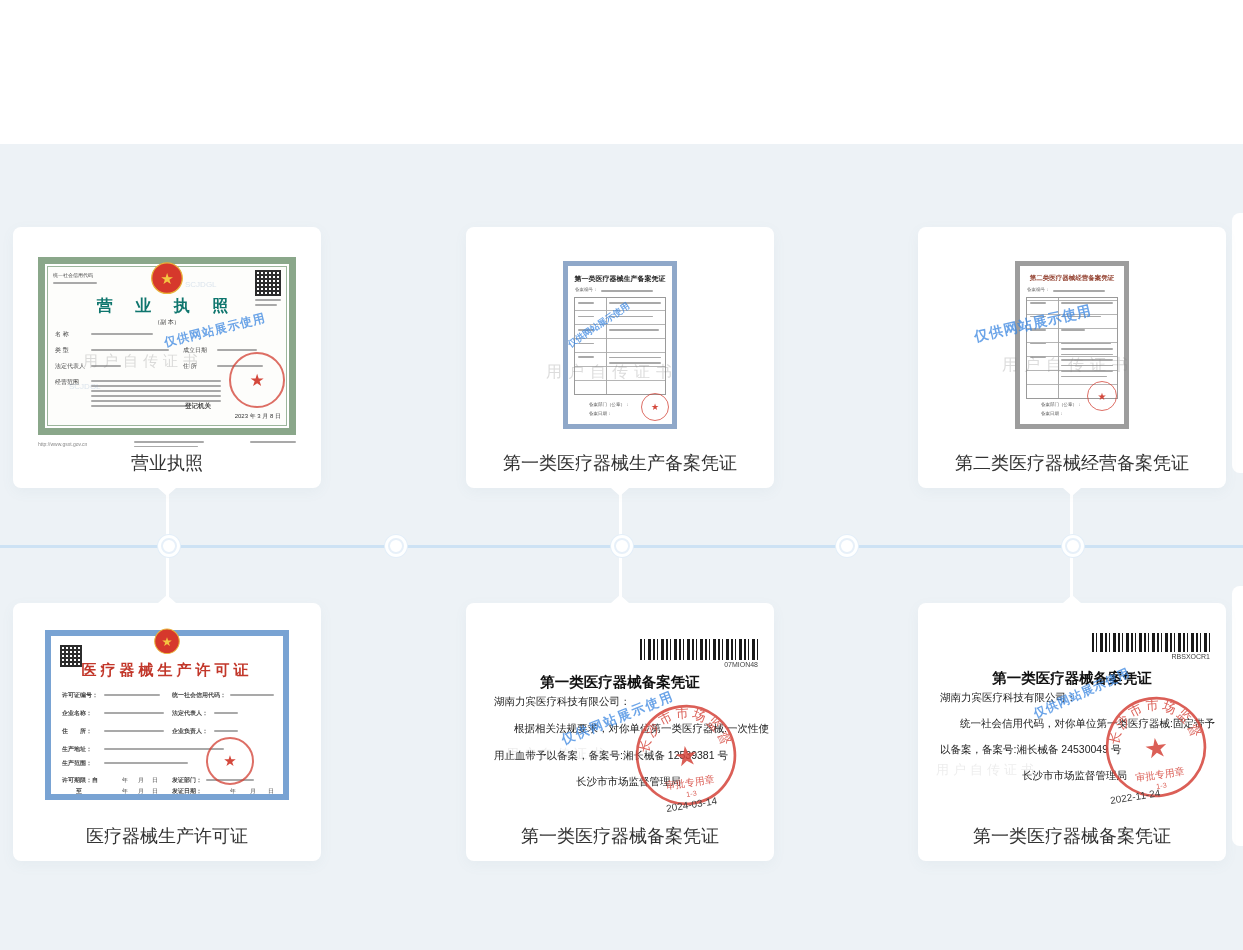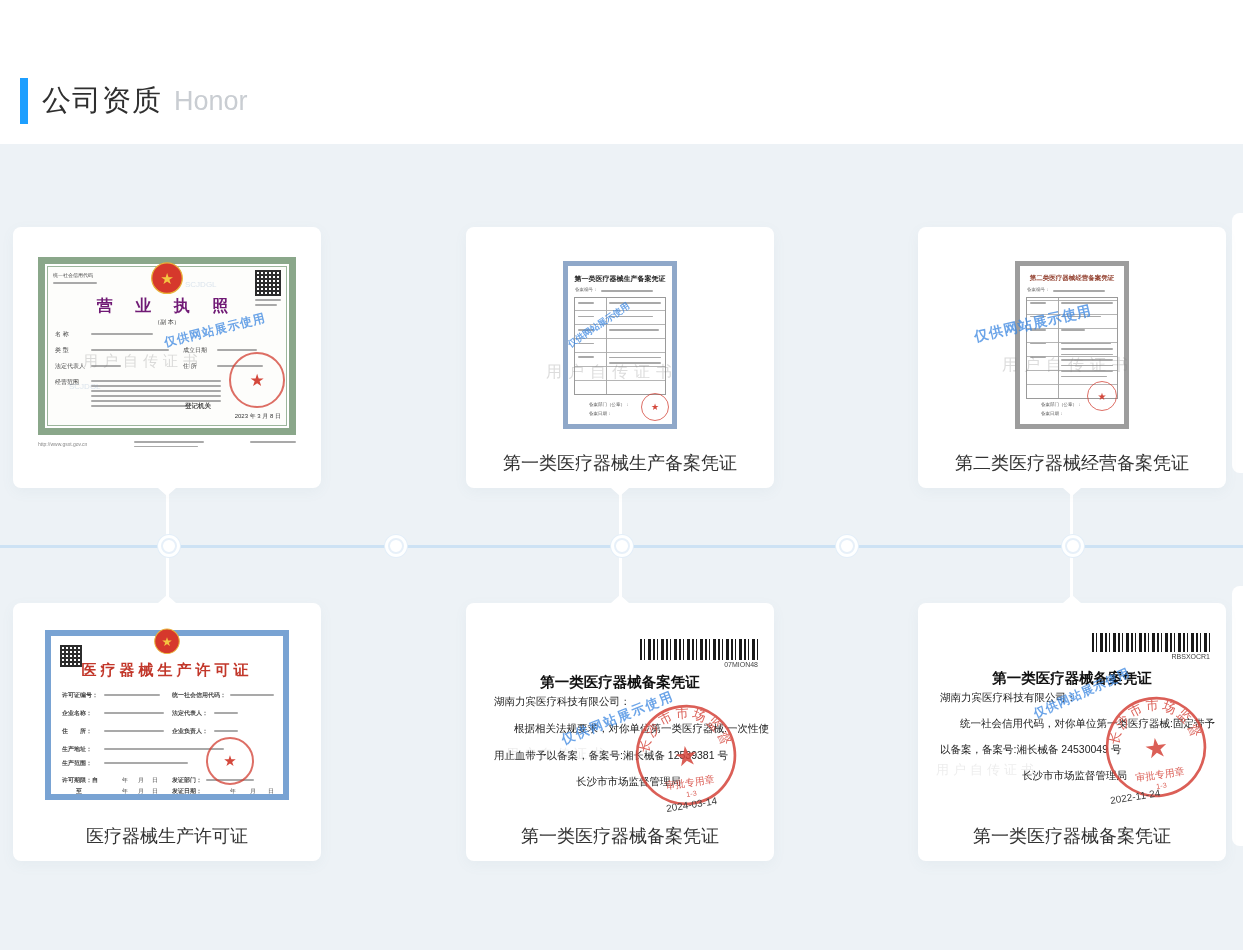--- a/index.html
+++ b/index.html
@@ -47,25 +47,20 @@
   .grid-table{position:absolute;border:1px solid #9a9a9a;
       background-image:linear-gradient(90deg,rgba(0,0,0,0) 0 31px,#aaa 31px 32px,rgba(0,0,0,0) 32px),
       repeating-linear-gradient(0deg,rgba(0,0,0,0) 0 13px,#b5b5b5 13px 14px);}
   .bigseal{position:absolute;z-index:5;opacity:.85;transform:rotate(-8deg);}
 </style>
 </head>
 <body>
 
 <div class="page">
 
-  <div class="hdr">
-    <div class="hdr-bar"></div>
-    <span class="hdr-title">公司资质</span>
-    <span class="hdr-sub">Honor</span>
-  </div>
 
   <div class="section-bg"></div>
   <div class="hline"></div>
   <div class="vline" style="left:166px;"></div>
   <div class="vline" style="left:619px;"></div>
   <div class="vline" style="left:1070px;"></div>
   <div class="node" style="left:161px;"></div>
   <div class="node" style="left:388px;"></div>
   <div class="node" style="left:614px;"></div>
   <div class="node" style="left:839px;"></div>
@@ -75,21 +70,21 @@
 
   <div class="card row1 c1">
     <div class="tri-down"></div>
     <div class="cert" style="left:25px;top:30px;width:244px;height:164px;border:7px solid #8aa78a;
          box-shadow:inset 0 0 0 2px #fff,inset 0 0 0 3px #9cb69c;">
       <svg style="position:absolute;left:50%;top:-4px;transform:translateX(-50%);" width="34" height="38" viewBox="0 0 40 44">
         <circle cx="20" cy="21" r="18" fill="#d6382c" stroke="#e8b33a" stroke-width="1.5"></circle>
         <text x="20" y="28" font-size="18" text-anchor="middle" fill="#f5c542">★</text>
       </svg>
       <div class="doc-text" style="left:0;right:0;top:32px;text-align:center;font-size:16px;font-weight:bold;
-           letter-spacing:9px;color:#701a75;">营 业 执 照</div>
+           letter-spacing:9px;color:#0f766e;">营 业 执 照</div>
       <div class="doc-text" style="left:0;right:0;top:54px;text-align:center;font-size:6px;color:#333;">（副 本）</div>
       <div class="tinylabel" style="left:8px;top:8px;font-size:5px;">统一社会信用代码</div>
       <span class="ln" style="position:absolute;left:8px;top:18px;width:44px;"></span>
       <div class="qr" style="position:absolute;right:8px;top:6px;width:26px;height:26px;"></div>
       <div class="lines" style="position:absolute;right:8px;top:35px;width:26px;">
         <span class="ln" style="width:26px;"></span>
           <span class="ln" style="width:22px;"></span>
       </div>
       <div class="tinylabel" style="left:10px;top:66px;font-size:6px;">名  称</div>
       <span class="ln" style="position:absolute;left:46px;top:69px;width:62px;"></span>
@@ -121,20 +116,21 @@
       <div class="wm-gray" style="left:38px;top:88px;font-size:15px;letter-spacing:5px;">用户自传证书</div>
     </div>
     <div style="position:absolute;left:25px;right:25px;top:214px;display:flex;justify-content:space-between;align-items:flex-start;">
       <div style="font-size:5px;color:#888;">http://www.gsxt.gov.cn</div>
       <div class="lines" style="width:70px;">
         <span class="ln" style="width:70px;height:1.5px;"></span>
           <span class="ln" style="width:64px;height:1.5px;"></span>
       </div>
       <span class="ln" style="width:46px;height:1.5px;"></span>
     </div>
+    <div class="caption">营业执照</div>
   </div>
 
   <div class="card row1 c2">
     <div class="tri-down"></div>
     <div class="cert" style="left:97px;top:34px;width:106px;height:160px;border:4px solid #8fa8c9;
          box-shadow:inset 0 0 0 1px #8fa8c9;background:#fff;">
       <div class="doc-text" style="left:0;right:0;top:9px;text-align:center;font-size:7px;font-weight:bold;color:#222;">第一类医疗器械生产备案凭证</div>
       <div class="tinylabel" style="left:8px;top:22px;font-size:4.5px;color:#666;">备案编号：</div>
       <span class="ln" style="position:absolute;left:34px;top:25px;width:52px;height:1.5px;"></span>
       <div class="grid-table" style="left:7px;right:7px;top:32px;height:96px;"></div>

